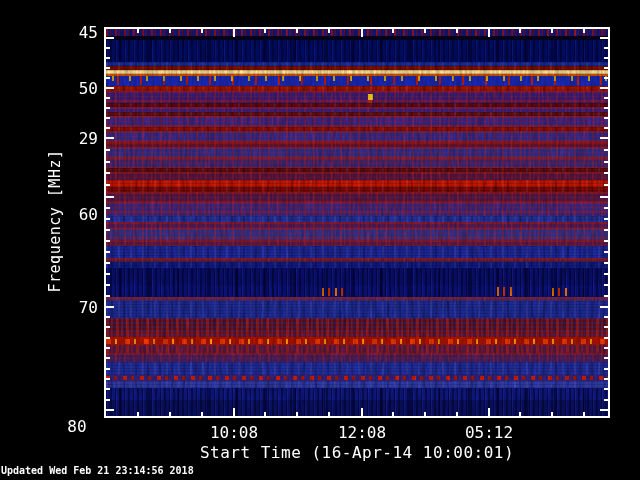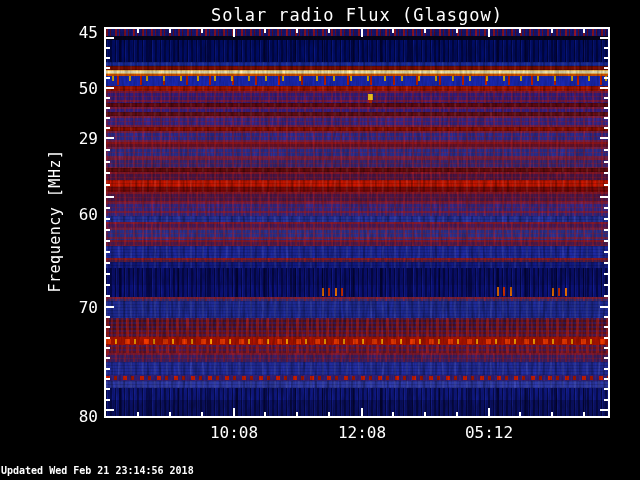--- a/index.html
+++ b/index.html
@@ -71,21 +71,20 @@
         transform:translateY(-50%);white-space:nowrap;}
   .xlab{position:absolute;top:423px;width:80px;text-align:center;font-size:16px;
         transform:translateX(-50%);white-space:nowrap;}
   #noise-svg{position:absolute;left:0;top:0;opacity:.28;}
 </style>
 </head>
 <body>
 
 <div id="screen">
 
-  <div class="chart-title">Solar radio Flux (Glasgow)</div>
 
   <div class="y-title">Frequency [MHz]</div>
 
   <div id="plot-frame">
     <div id="plot-inner">
 
     <div class="band tex-speckle-rb" style="top: 0px; height: 7px; background-color: rgb(26, 16, 96);"></div>
         <div class="band tex-flat" style="top: 7px; height: 4px; background-color: rgb(5, 5, 30);"></div>
         <div class="band tex-streaks" style="top: 11px; height: 22px; background-color: rgb(0, 13, 110);"></div>
         <div class="band tex-mottle" style="top: 33px; height: 4px; background-color: rgb(28, 47, 174);"></div>
@@ -247,24 +246,25 @@
         <div class="tick tick-y" style="top: 370px; left: 498px; width: 4px;"></div>
       </div>
   </div>
 
   <div id="ylabels">
       <div class="ylab" style="top: 32px;">45</div>
       <div class="ylab" style="top: 88px;">50</div>
       <div class="ylab" style="top: 138px;">29</div>
       <div class="ylab" style="top: 214px;">60</div>
       <div class="ylab" style="top: 307px;">70</div>
-      <div class="ylab" style="top: 416px;">80</div>
+      <div class="ylab" style="top: 426px; text-align: center;">80</div>
     </div>
   <div id="xlabels">
       <div class="xlab" style="left: 234px;">10:08</div>
       <div class="xlab" style="left: 362px;">12:08</div>
       <div class="xlab" style="left: 489px;">05:12</div>
     </div>
 
+  <div class="x-title">Start Time (16-Apr-14 10:00:01)</div>
 
   <div class="updated">Updated Wed Feb 21 23:14:56 2018</div>
 
 </div>
 
 </body></html>

